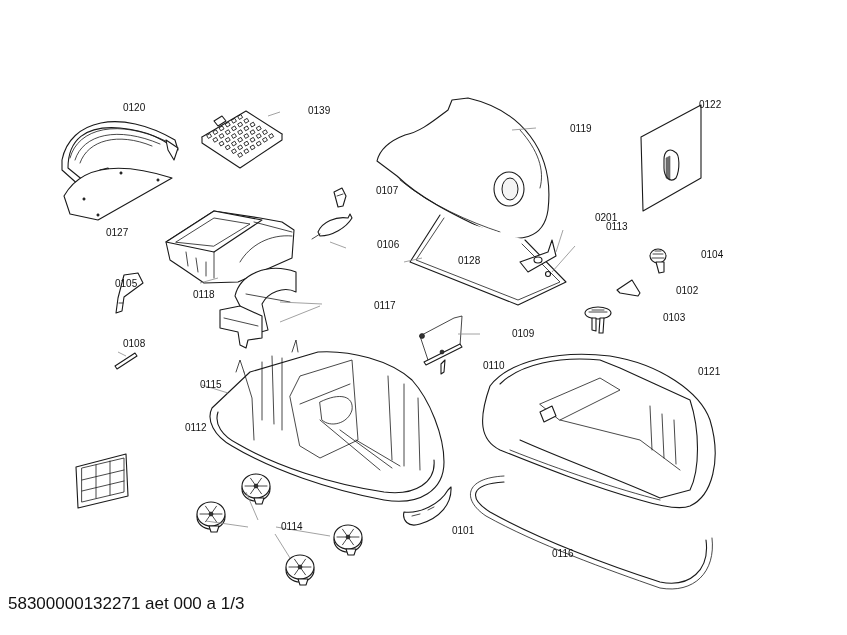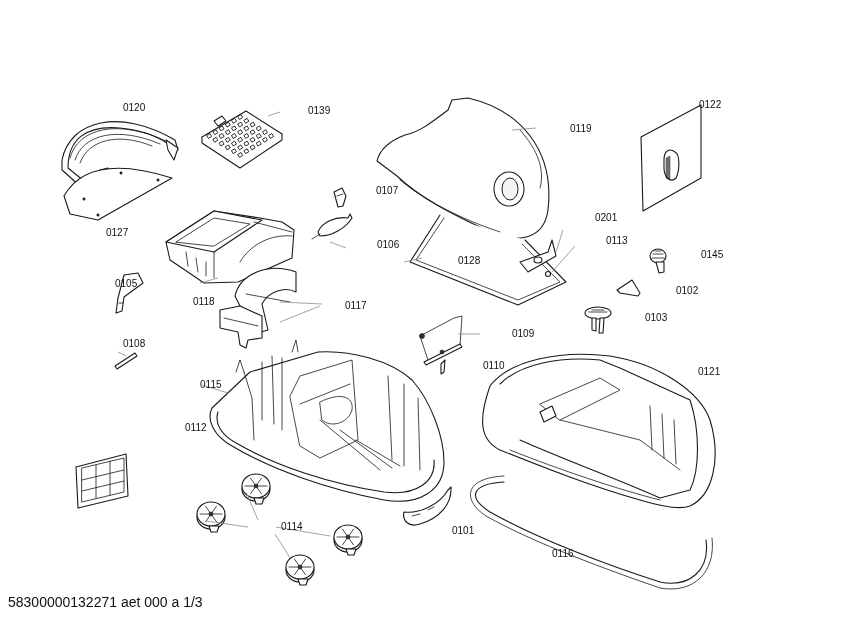--- a/index.html
+++ b/index.html
@@ -5,21 +5,21 @@
   html, body { margin: 0; padding: 0; background: #ffffff; }
   body { width: 847px; height: 635px; position: relative; overflow: hidden;
          font-family: "Liberation Sans", sans-serif; }
   #diagram { position: absolute; left: 0; top: 0; width: 847px; height: 635px; }
   .part { fill: #ffffff; stroke: #1a1a1a; stroke-width: 1.1; stroke-linejoin: round; stroke-linecap: round; }
   .part-thin { fill: none; stroke: #1a1a1a; stroke-width: 0.8; stroke-linecap: round; }
   .part-fill { fill: #f4f4f4; stroke: #1a1a1a; stroke-width: 1; }
   .dark { fill: #333; stroke: #111; stroke-width: 0.6; }
   .leader { stroke: #8a8a8a; stroke-width: 0.8; fill: none; }
   .label { position: absolute; font-size: 10px; color: #111; line-height: 1; white-space: nowrap; padding-left: 30px; }
-  .footer { position: absolute; left: 8px; top: 594px; font-size: 14px; color: #111; white-space: nowrap; }
+  .footer { position: absolute; left: 8px; top: 594px; font-size: 17px; color: #111; white-space: nowrap; }
 </style>
 </head>
 <body>
 
 <svg id="diagram" viewBox="0 0 847 635" xmlns="http://www.w3.org/2000/svg">
 
   <g>
     <path class="part" d="M62,160 C70,120 120,108 175,140 L178,150 C170,147 160,132 120,128 C85,125 68,140 68,168 L95,190 L90,195 L62,170 Z"></path>
     <path class="part-thin" d="M70,158 C78,128 118,118 168,142"></path>
     <path class="part-thin" d="M75,160 C83,134 118,126 160,144"></path>
@@ -286,27 +286,27 @@
 
 <div class="label" style="left:93px;top:103px;">0120</div>
 <div class="label" style="left:278px;top:106px;">0139</div>
 <div class="label" style="left:76px;top:228px;">0127</div>
 <div class="label" style="left:540px;top:124px;">0119</div>
 <div class="label" style="left:639px;top:100px;margin-left:30px;">0122</div>
 <div class="label" style="left:346px;top:186px;">0107</div>
 <div class="label" style="left:347px;top:240px;">0106</div>
 <div class="label" style="left:428px;top:256px;">0128</div>
 <div class="label" style="left:565px;top:213px;">0201</div>
-<div class="label" style="left:576px;top:236px;">0113</div>
-<div class="label" style="left:671px;top:250px;">0145</div>
+<div class="label" style="left:576px;top:222px;">0113</div>
+<div class="label" style="left:671px;top:250px;">0104</div>
 <div class="label" style="left:646px;top:286px;">0102</div>
-<div class="label" style="left:615px;top:313px;">0103</div>
+<div class="label" style="left:633px;top:313px;">0103</div>
 <div class="label" style="left:85px;top:279px;">0105</div>
-<div class="label" style="left:163px;top:290px;margin-top:7px;">0118</div>
-<div class="label" style="left:315px;top:301px;">0117</div>
+<div class="label" style="left:163px;top:290px;">0118</div>
+<div class="label" style="left:344px;top:301px;">0117</div>
 <div class="label" style="left:482px;top:329px;">0109</div>
 <div class="label" style="left:453px;top:361px;">0110</div>
 <div class="label" style="left:93px;top:339px;">0108</div>
 <div class="label" style="left:170px;top:380px;">0115</div>
 <div class="label" style="left:668px;top:367px;">0121</div>
 <div class="label" style="left:122px;top:423px;margin-left:33px;">0112</div>
 <div class="label" style="left:251px;top:522px;">0114</div>
 <div class="label" style="left:422px;top:526px;">0101</div>
 <div class="label" style="left:522px;top:549px;">0116</div>
 

